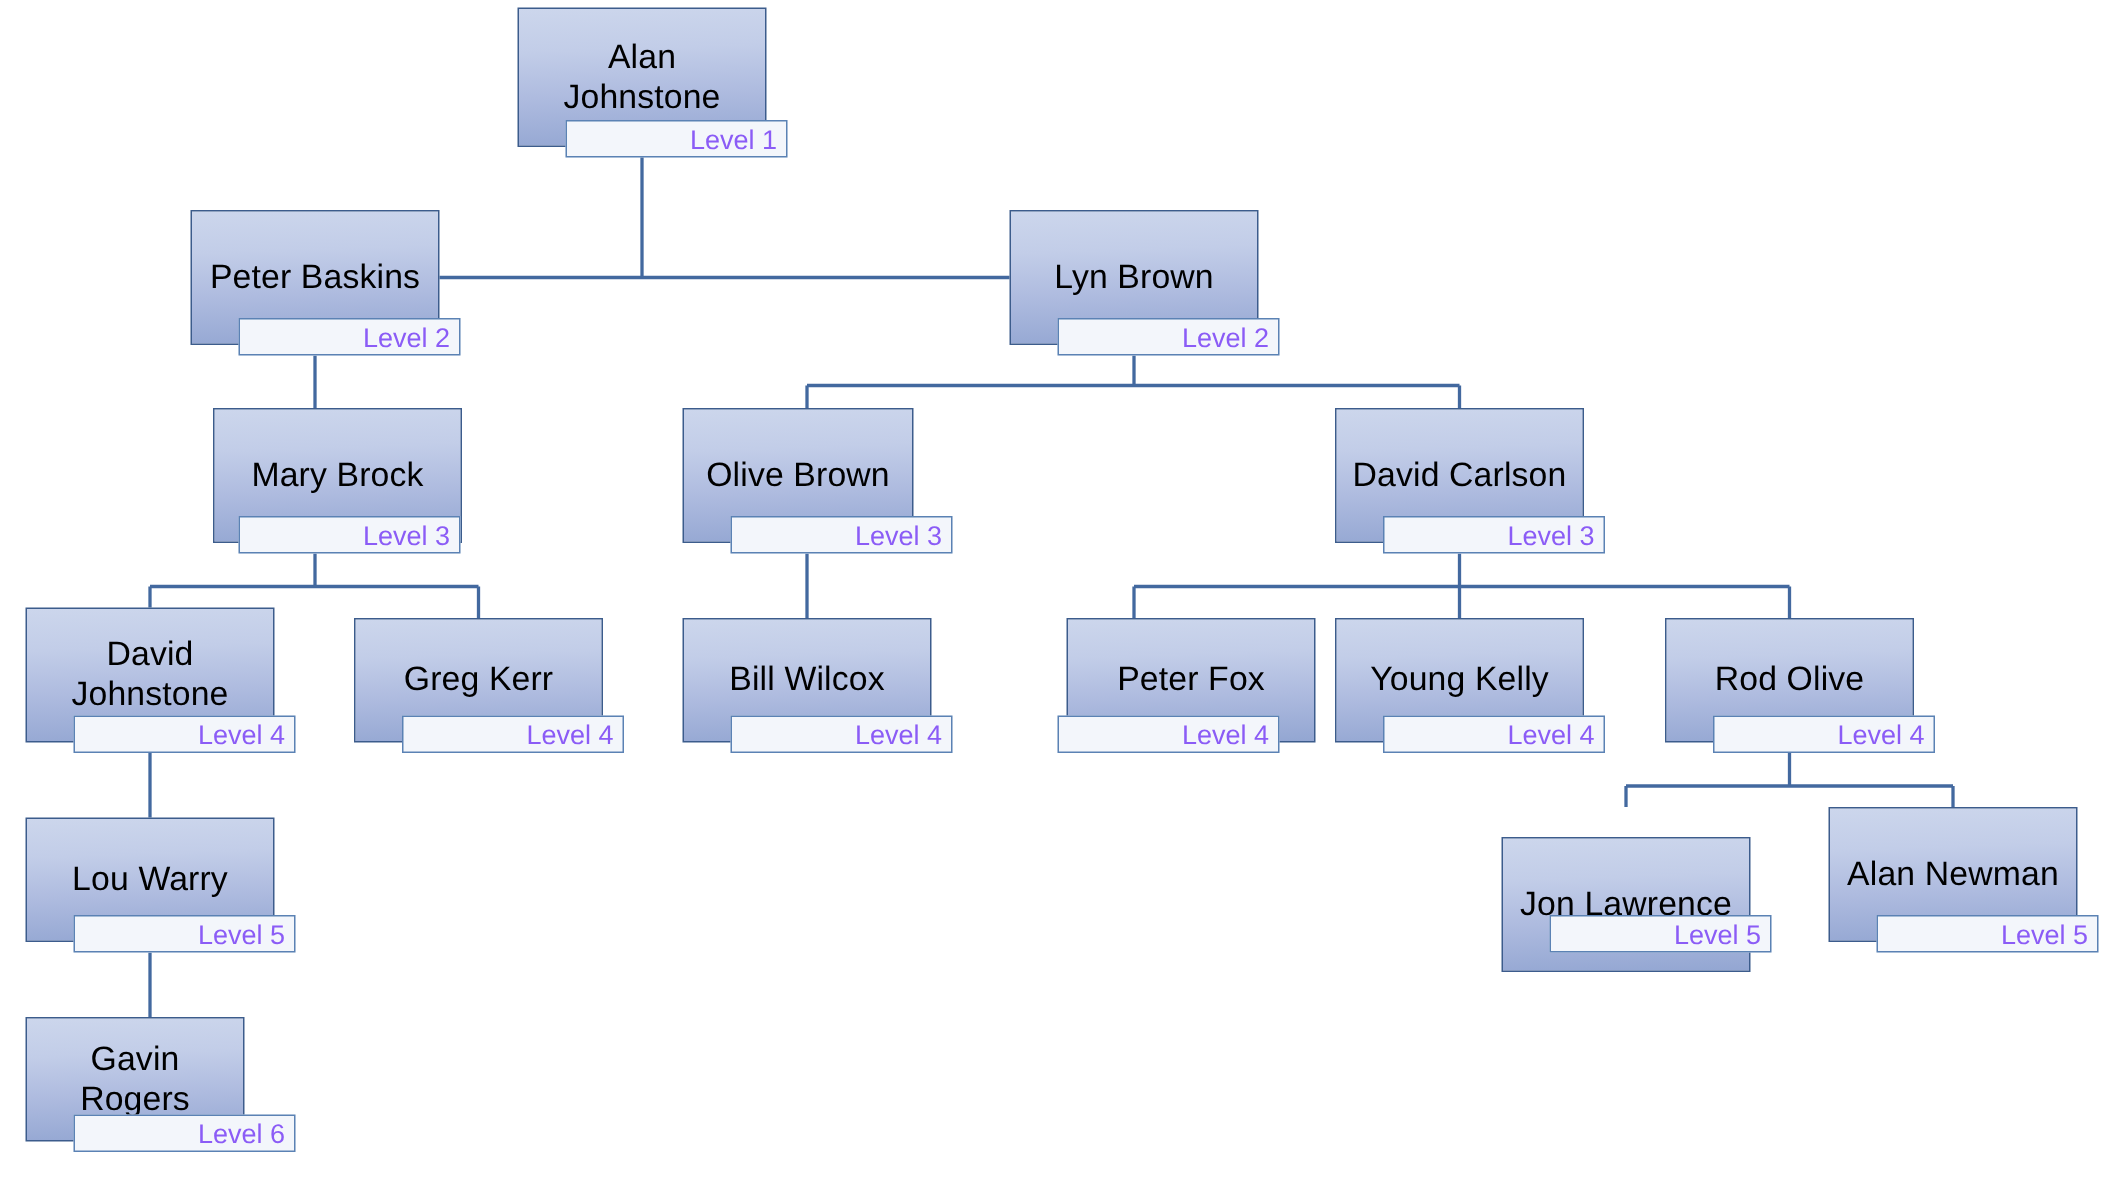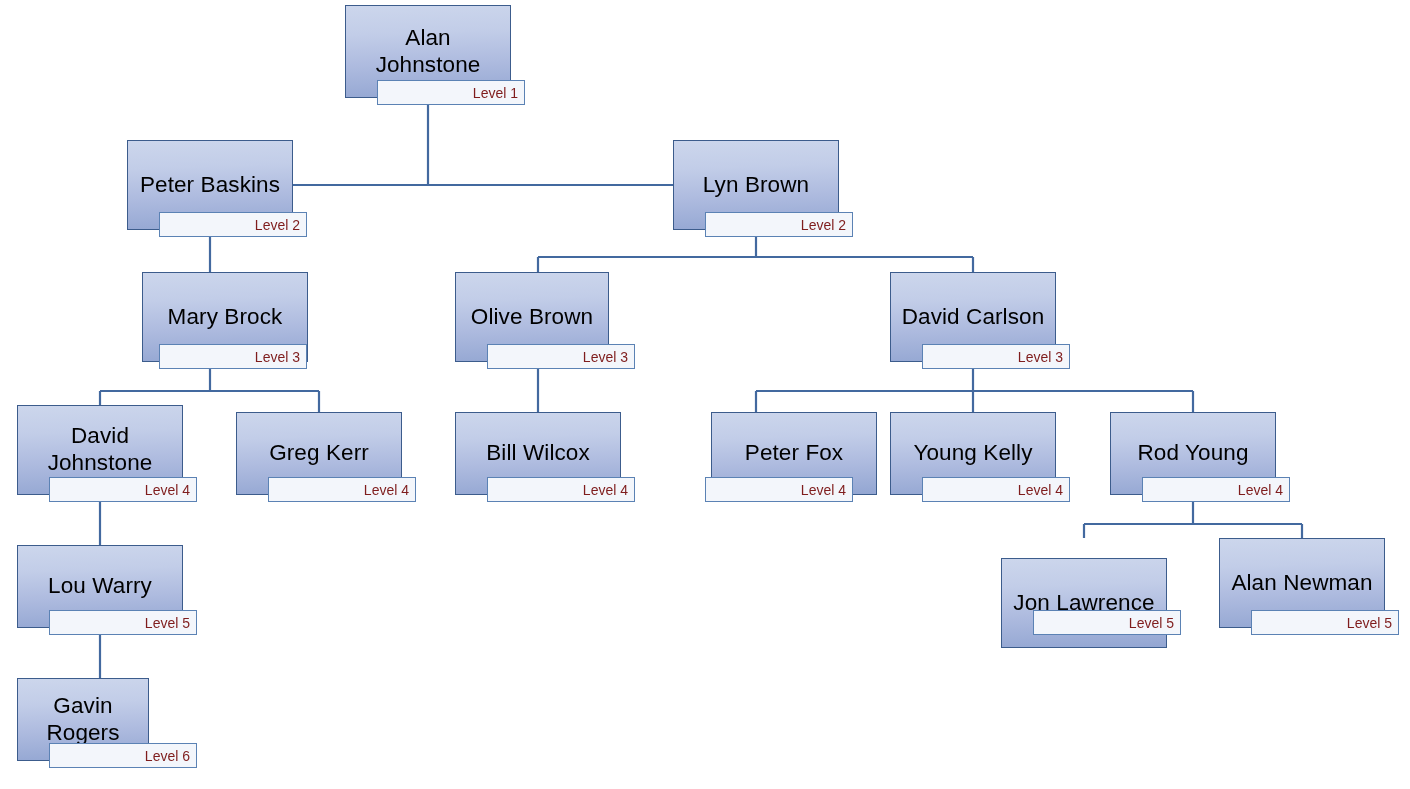--- a/index.html
+++ b/index.html
@@ -57,22 +57,22 @@
   .node-name {
     display: block;
     width: 100%;
   }
   
   .level-tag {
     position: absolute;
     box-sizing: border-box;
     border: 1.1px solid #5b82b4;
     background: #f3f6fb;
-    color: #7f1d1d;
-    font-size: 14px;
+    color: #8b5cf6;
+    font-size: 18px;
     line-height: 1;
     display: flex;
     align-items: center;
     justify-content: flex-end;
     padding-right: 6px;
     z-index: 4;
   }
 </style>
 </head>
 <body>
@@ -167,21 +167,21 @@
         <div class="level-tag" style="left: 705px; top: 477px; width: 148px; height: 25px;">Level 4</div>
       </div>
       <div class="node">
         <div class="node-box" style="left: 890px; top: 412px; width: 166px; height: 83px;">
           <span class="node-name">Young Kelly</span>
         </div>
         <div class="level-tag" style="left: 922px; top: 477px; width: 148px; height: 25px;">Level 4</div>
       </div>
       <div class="node">
         <div class="node-box" style="left: 1110px; top: 412px; width: 166px; height: 83px;">
-          <span class="node-name">Rod Young</span>
+          <span class="node-name">Rod Olive</span>
         </div>
         <div class="level-tag" style="left: 1142px; top: 477px; width: 148px; height: 25px;">Level 4</div>
       </div>
       <div class="node">
         <div class="node-box" style="left: 17px; top: 545px; width: 166px; height: 83px;">
           <span class="node-name">Lou Warry</span>
         </div>
         <div class="level-tag" style="left: 49px; top: 610px; width: 148px; height: 25px;">Level 5</div>
       </div>
       <div class="node">
@@ -190,20 +190,20 @@
         </div>
         <div class="level-tag" style="left: 1033px; top: 610px; width: 148px; height: 25px;">Level 5</div>
       </div>
       <div class="node">
         <div class="node-box" style="left: 1219px; top: 538px; width: 166px; height: 90px;">
           <span class="node-name">Alan Newman</span>
         </div>
         <div class="level-tag" style="left: 1251px; top: 610px; width: 148px; height: 25px;">Level 5</div>
       </div>
       <div class="node">
-        <div class="node-box" style="left: 17px; top: 678px; width: 132px; height: 83px;">
+        <div class="node-box" style="left: 17px; top: 678px; width: 146px; height: 83px;">
           <span class="node-name">Gavin Rogers</span>
         </div>
         <div class="level-tag" style="left: 49px; top: 743px; width: 148px; height: 25px;">Level 6</div>
       </div>
     </div>
 
 </div>
 
 </body></html>

